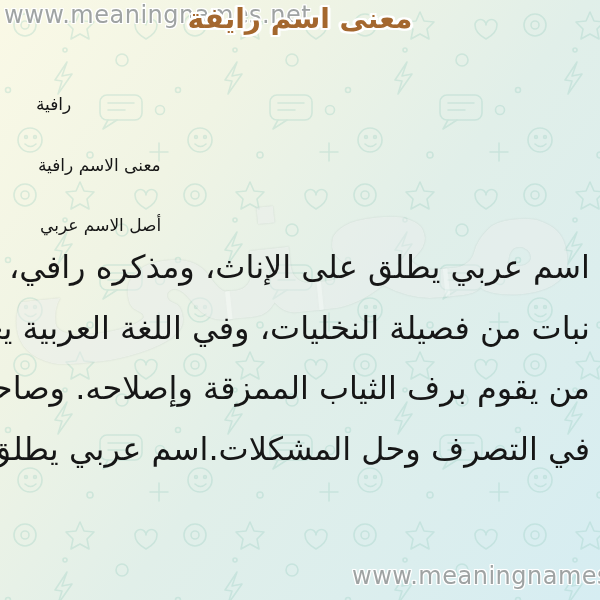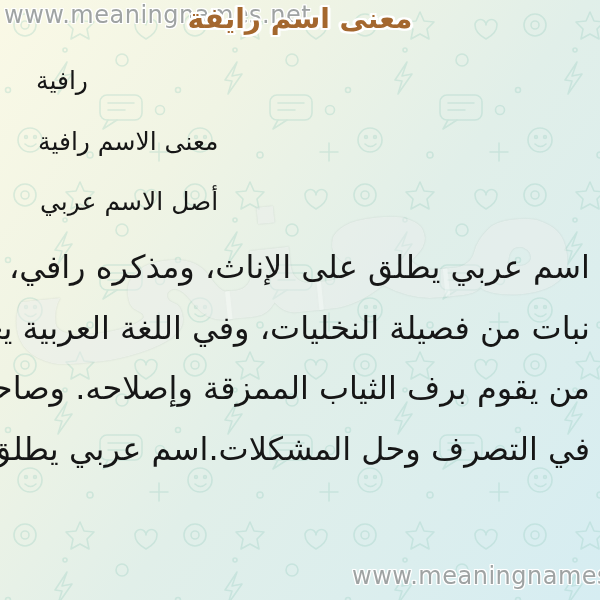--- a/index.html
+++ b/index.html
@@ -35,21 +35,21 @@
     position:absolute; top:2px; left:0; right:0; margin:0;
     z-index:3; text-align:center;
     font-size:28px; font-weight:bold;
     color:#a4672e;
     text-shadow:2px 0 0 #fff,-2px 0 0 #fff,0 2px 0 #fff,0 -2px 0 #fff,
                 2px 2px 0 #fff,-2px -2px 0 #fff,2px -2px 0 #fff,-2px 2px 0 #fff,
                 3px 1px 1px #fff,-3px -1px 1px #fff;
   }
   .label {
     position:absolute; z-index:3;
-    font-size:25px; color:#161616;
+    font-size:17px; color:#161616;margin-top:28px;
   }
   .label-name   { top:66px;  left:36px; }
   .label-meaning{ top:127px; left:38px; }
   .label-origin { top:187px; left:40px; }
   .paragraph {
     position:absolute; top:237px; left:10px; right:10px; z-index:3;
     font-size:32px; line-height:60.5px;
     text-align:center; color:#161616;
   }
   .pline { white-space:nowrap; }

